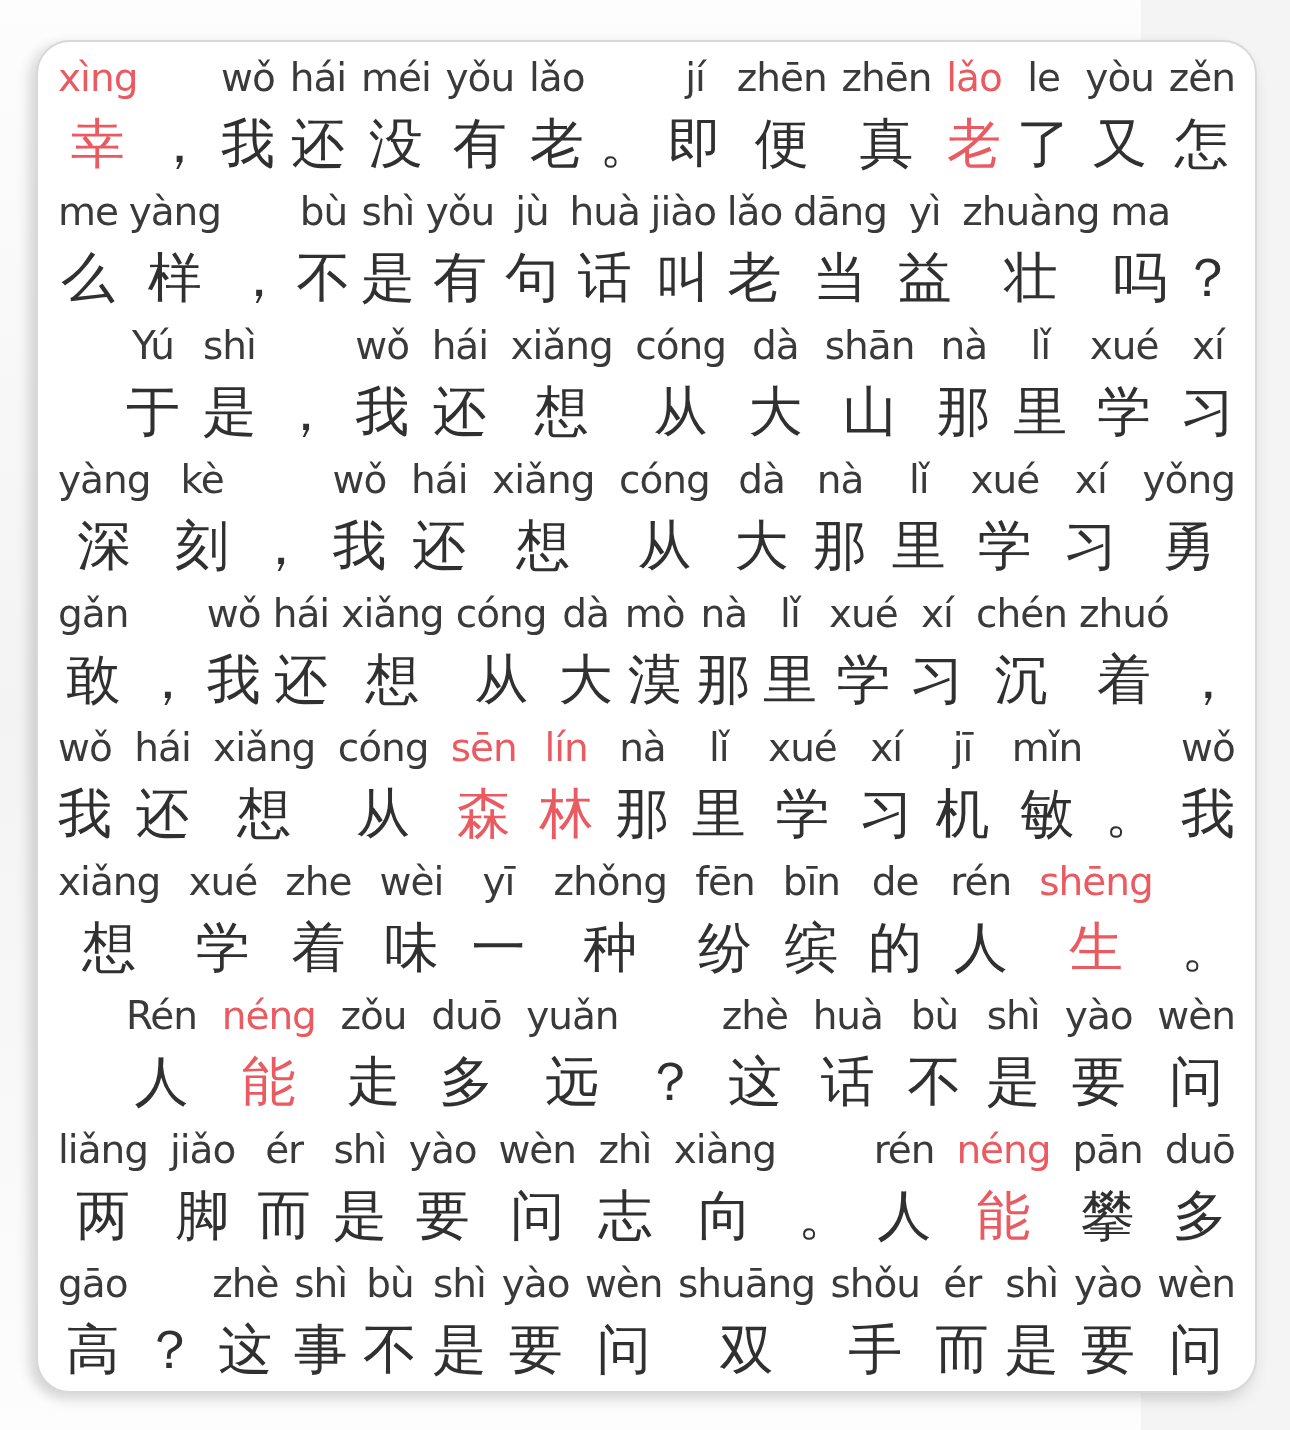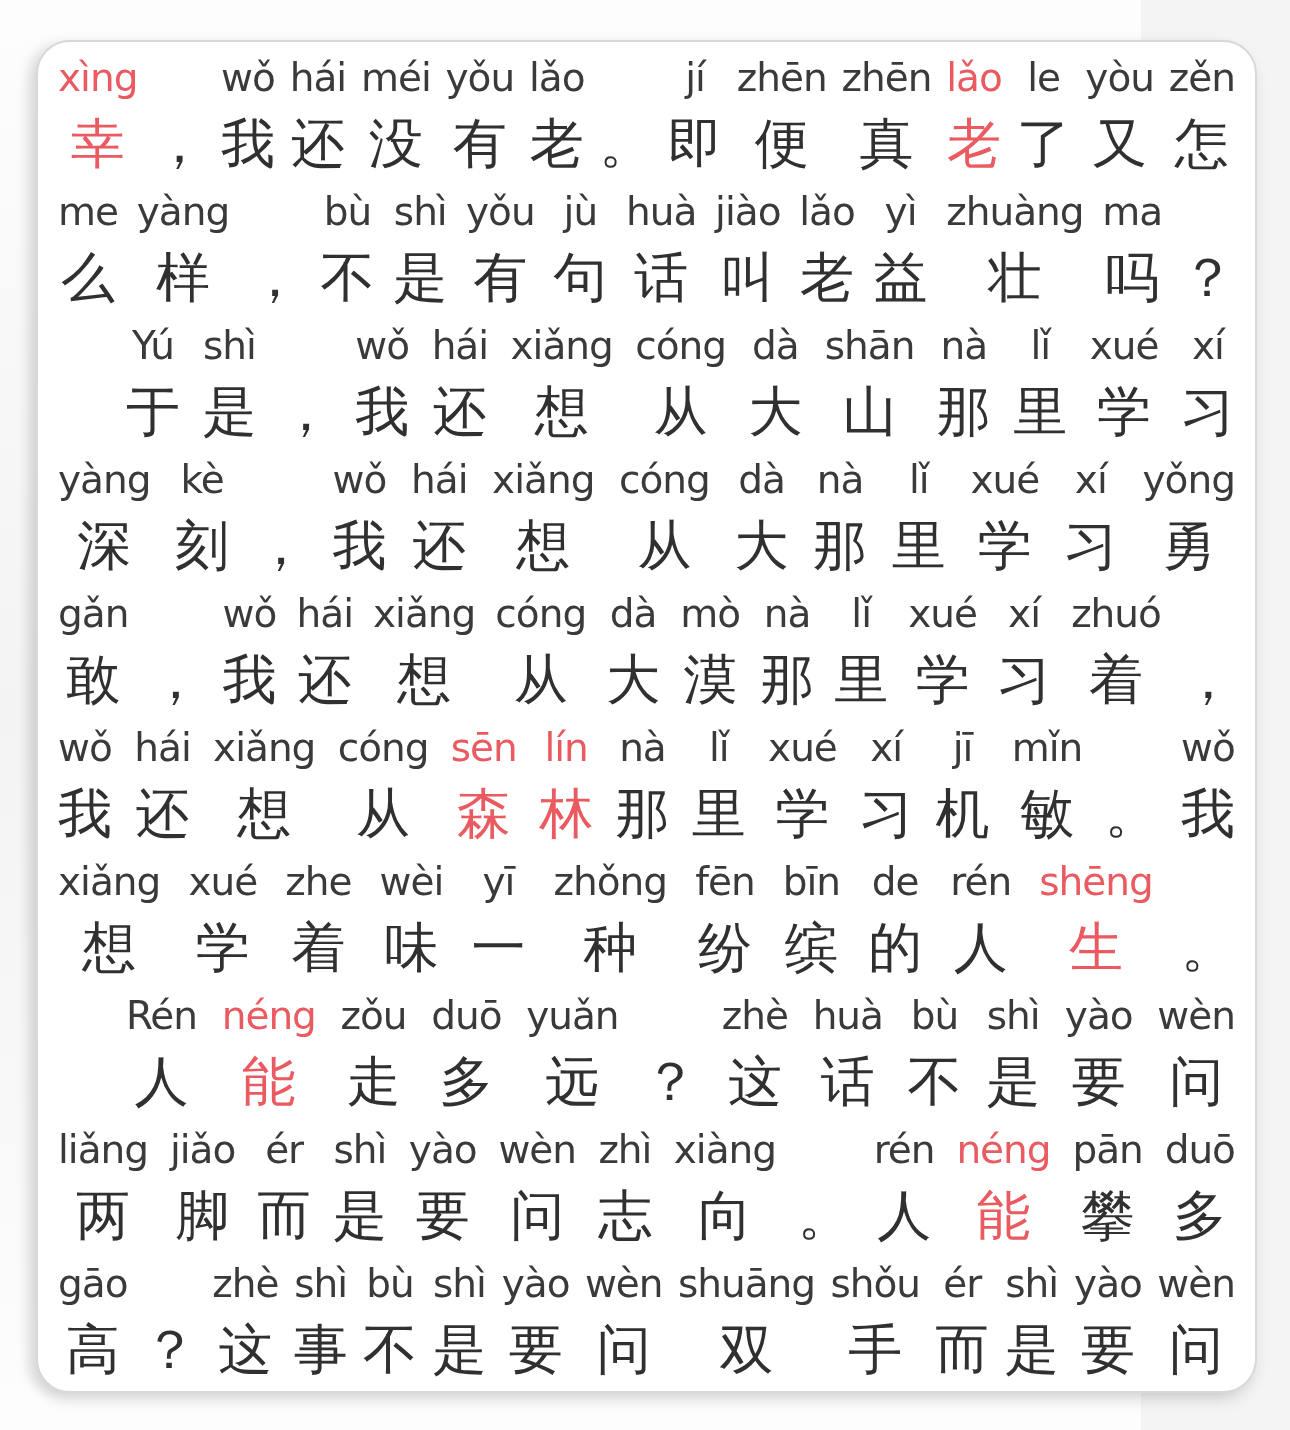--- a/index.html
+++ b/index.html
@@ -163,20 +163,24 @@
         </span>
         <span class="cell">
           <span class="py">jiào</span>
           <span class="hz">叫</span>
         </span>
         <span class="cell">
           <span class="py">lǎo</span>
           <span class="hz">老</span>
         </span>
         <span class="cell">
+          <span class="py">dāng</span>
+          <span class="hz">当</span>
+        </span>
+        <span class="cell">
           <span class="py">yì</span>
           <span class="hz">益</span>
         </span>
         <span class="cell">
           <span class="py">zhuàng</span>
           <span class="hz">壮</span>
         </span>
         <span class="cell">
           <span class="py">ma</span>
           <span class="hz">吗</span>
@@ -335,20 +339,24 @@
           <span class="py">lǐ</span>
           <span class="hz">里</span>
         </span>
         <span class="cell">
           <span class="py">xué</span>
           <span class="hz">学</span>
         </span>
         <span class="cell">
           <span class="py">xí</span>
           <span class="hz">习</span>
+        </span>
+        <span class="cell">
+          <span class="py">chén</span>
+          <span class="hz">沉</span>
         </span>
         <span class="cell">
           <span class="py">zhuó</span>
           <span class="hz">着</span>
         </span>
         <span class="cell">
           <span class="py">&nbsp;</span>
           <span class="hz">，</span>
         </span>
       </div>

